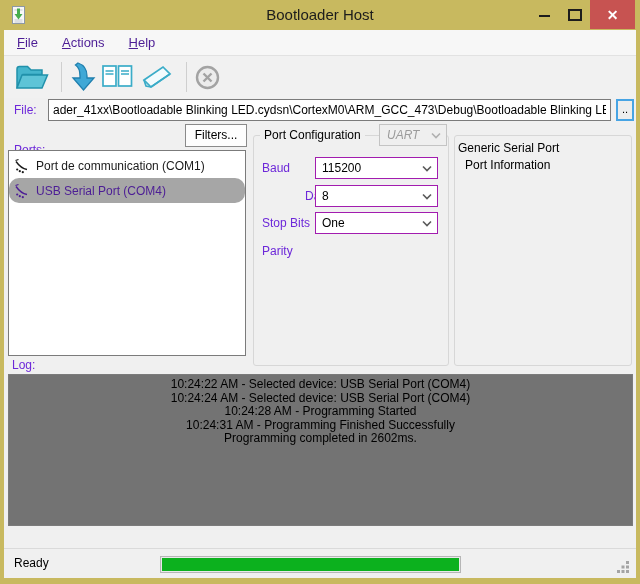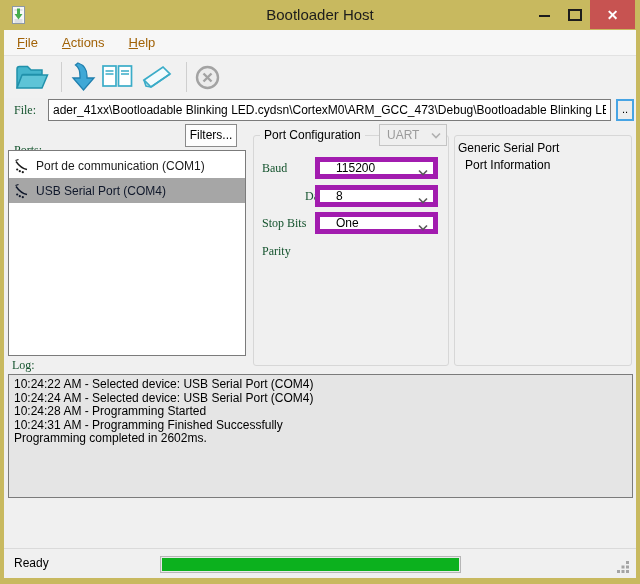--- a/index.html
+++ b/index.html
@@ -13,58 +13,58 @@
   .win-controls{position:absolute;right:5px;top:0;height:29px;display:flex;align-items:stretch;}
   .win-btn{display:flex;align-items:center;justify-content:center;cursor:default;}
   .btn-min{width:30px;}
   .btn-min .bar{width:11px;height:2px;background:#1c1c1c;margin-top:2px;}
   .btn-max{width:31px;}
   .btn-max .box{width:10px;height:8px;border:2px solid #1c1c1c;background:transparent;}
   .btn-close{width:45px;background:#c75351;color:#fff;font-size:14px;font-weight:bold;}
   
   .menubar{position:absolute;left:4px;top:30px;width:632px;height:26px;background:#f7f7f7;
            border-bottom:1px solid #e2e2e2;display:flex;align-items:center;box-sizing:border-box;}
-  .menu-item{padding:0 11px;height:25px;line-height:25px;font-size:13px;color:#a16207;margin-left:2px;}
+  .menu-item{padding:0 11px;height:25px;line-height:25px;font-size:13px;color:#4c1d95;margin-left:2px;}
   .menu-item .accel{text-decoration:underline;}
   .toolbar{position:absolute;left:4px;top:56px;width:632px;height:42px;background:#f1f1f1;
            display:flex;align-items:center;padding-left:10px;box-sizing:border-box;}
   .tb-btn{height:36px;display:flex;align-items:center;justify-content:center;margin-right:4px;}
   .tb-sep{width:1px;height:30px;background:#cfcfcf;margin:0 7px;}
   .area{position:absolute;left:4px;top:98px;width:632px;height:450px;background:#f0f0f0;}
   
-  .lbl{position:absolute;font-size:12px;color:#14532d;font-family:Liberation Serif, serif;}
+  .lbl{position:absolute;font-size:12px;color:#6d28d9;}
   .file-input{position:absolute;left:48px;top:99px;width:563px;height:22px;box-sizing:border-box;
               border:1px solid #7b7b7b;background:#fff;font-family:"Liberation Sans",sans-serif;
               font-size:12px;padding:0 4px;color:#000;}
   .browse-btn{position:absolute;left:616px;top:99px;width:18px;height:22px;box-sizing:border-box;
               border:2px solid #47a4e4;background:#ededed;font-size:11px;line-height:16px;
               text-align:center;color:#000;}
   
-  .filters-btn{position:absolute;left:185px;top:124px;width:52px;height:23px;box-sizing:border-box;
+  .filters-btn{position:absolute;left:185px;top:124px;width:62px;height:23px;box-sizing:border-box;
                border:1px solid #8a8a8a;background:#fdfdfd;font-size:12px;text-align:center;
                line-height:20px;color:#000;}
   .ports-list{position:absolute;left:8px;top:150px;width:238px;height:206px;box-sizing:border-box;
               border:1px solid #7b7b7b;background:#fff;padding-top:2px;}
   .port-item{height:25px;display:flex;align-items:center;padding-left:5px;font-size:12px;color:#1a1a1a;}
-  .port-item.selected{background:#a6a6a6;color:#0f172a;}
+  .port-item.selected{background:#a6a6a6;color:#4c1d95;border-radius:10px;}
   .port-icon{width:15px;height:16px;margin-right:7px;flex:0 0 auto;}
   
   .groupbox{position:absolute;box-sizing:border-box;border:1px solid #d7d7d7;border-radius:3px;}
   .group-title{position:absolute;font-size:12px;color:#000;background:#f0f0f0;padding:0 4px;}
   .uart-combo{position:absolute;left:379px;top:124px;width:68px;height:22px;box-sizing:border-box;
               border:1px solid #c4c4c4;background:#efefef;color:#9b9b9b;font-size:12px;
-              display:flex;align-items:center;padding-left:7px;}
+              display:flex;align-items:center;padding-left:7px;font-style:italic;}
   .combo{position:absolute;left:315px;width:123px;height:22px;box-sizing:border-box;
-         border:5px solid #a21caf;background:#fff;color:#000;font-size:12px;
-         display:flex;align-items:center;padding-left:16px;}
+         border:1px solid #a21caf;background:#fff;color:#000;font-size:12px;
+         display:flex;align-items:center;padding-left:6px;}
   .chev{position:absolute;right:5px;top:7px;}
   .info-text{position:absolute;left:458px;top:141px;font-size:12px;color:#000;}
   
-  .log-box{position:absolute;left:8px;top:374px;width:625px;height:124px;box-sizing:border-box;
-           border:1px solid #7b7b7b;background:#e5e5e5;padding:3px 5px;overflow:hidden;}
+  .log-box{position:absolute;left:8px;top:374px;width:625px;height:152px;box-sizing:border-box;
+           border:1px solid #7b7b7b;background:#737373;padding:3px 5px;overflow:hidden;text-align:center;}
   .log-line{font-size:12px;line-height:13.6px;color:#000;white-space:nowrap;}
   
   .statusbar{position:absolute;left:4px;top:548px;width:632px;height:30px;background:#f0f0f0;
              border-top:1px solid #dadada;box-sizing:border-box;}
   .status-text{position:absolute;left:10px;top:7px;font-size:12px;color:#000;}
   .progress{position:absolute;left:156px;top:7px;width:301px;height:17px;box-sizing:border-box;
             border:1px solid #b6b6b6;background:#e9e9e9;padding:1px;}
   .progress-fill{height:100%;background:#0cb11e;}
   .grip{position:absolute;right:6px;bottom:5px;width:13px;height:13px;}
 </style>

